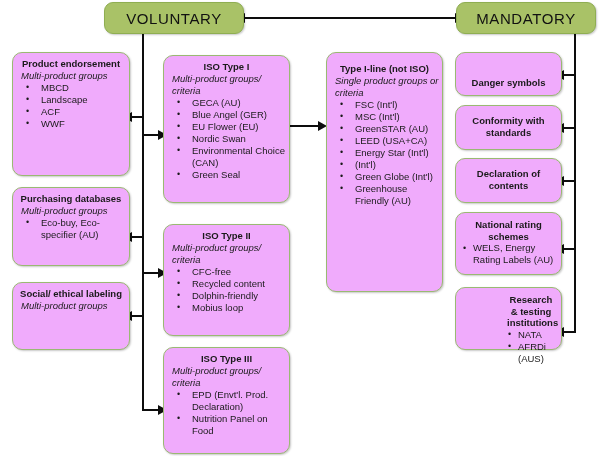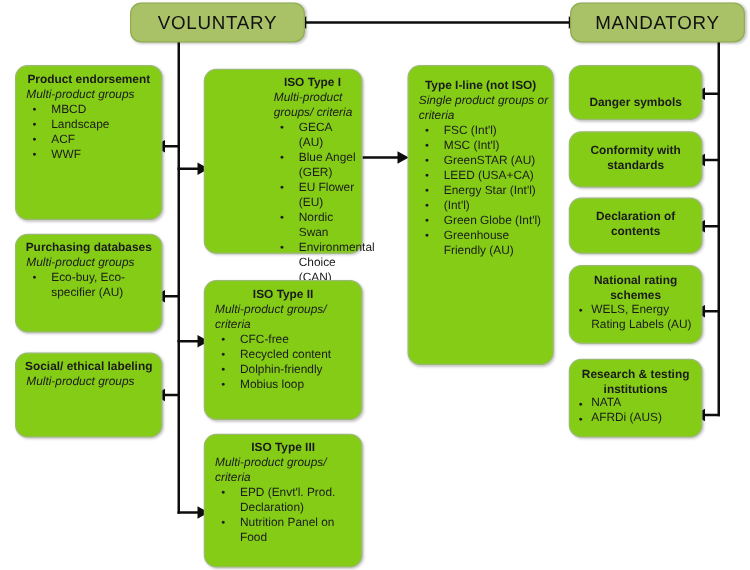--- a/index.html
+++ b/index.html
@@ -11,21 +11,21 @@
     position: relative;
     width: 600px;
     height: 456px;
     background: #ffffff;
     font-family: "Liberation Sans", sans-serif;
     overflow: hidden;
   }
   .box {
     position: absolute;
     box-sizing: border-box;
-    background: #84cc16;
+    background: #f0abfc;
     border: 1px solid #9ab973;
     border-radius: 10px;
     box-shadow: 1px 1px 2px rgba(0,0,0,0.22);
     color: #1a1a1a;
     z-index: 3;
   }
   .box.header {
     background: #a9c267;
     border: 1px solid #8fae52;
     border-radius: 9px;
@@ -182,21 +182,21 @@
     </div>
   </div>
 
   <div class="box" style="left:12px; top:282px; width:118px; height:68px;">
     <div class="inner">
       <p class="box-title">Social/ ethical labeling</p>
       <p class="box-sub">Multi-product groups</p>
     </div>
   </div>
 
-  <div class="box" style="left:163px; top:55px; width:127px; height:148px;padding-left:47px;">
+  <div class="box" style="left:163px; top:55px; width:127px; height:148px;">
     <div class="inner">
       <p class="box-title">ISO Type I</p>
       <p class="box-sub">Multi-product groups/ criteria</p>
       <ul class="items">
         <li>GECA (AU)</li>
         <li>Blue Angel (GER)</li>
         <li>EU Flower (EU)</li>
         <li>Nordic Swan</li>
         <li>Environmental Choice (CAN)</li>
         <li>Green Seal</li>
@@ -266,21 +266,21 @@
   <div class="box" style="left:455px; top:212px; width:107px; height:63px;">
     <div class="inner" style="padding-top:6px;">
       <p class="box-title">National rating schemes</p>
       <ul class="items" style="padding-left:4px;">
         <li style="padding-left:11px;">WELS, Energy Rating Labels (AU)</li>
       </ul>
     </div>
   </div>
 
   <div class="box" style="left:455px; top:287px; width:107px; height:63px;">
-    <div class="inner" style="padding-top:6px;">
+    <div class="inner" style="padding-top:6px;margin-left:45px;">
       <p class="box-title">Research &amp; testing institutions</p>
       <ul class="items" style="padding-left:4px;">
         <li style="padding-left:11px;">NATA</li>
         <li style="padding-left:11px;">AFRDi (AUS)</li>
       </ul>
     </div>
   </div>
 
 </div>
 

